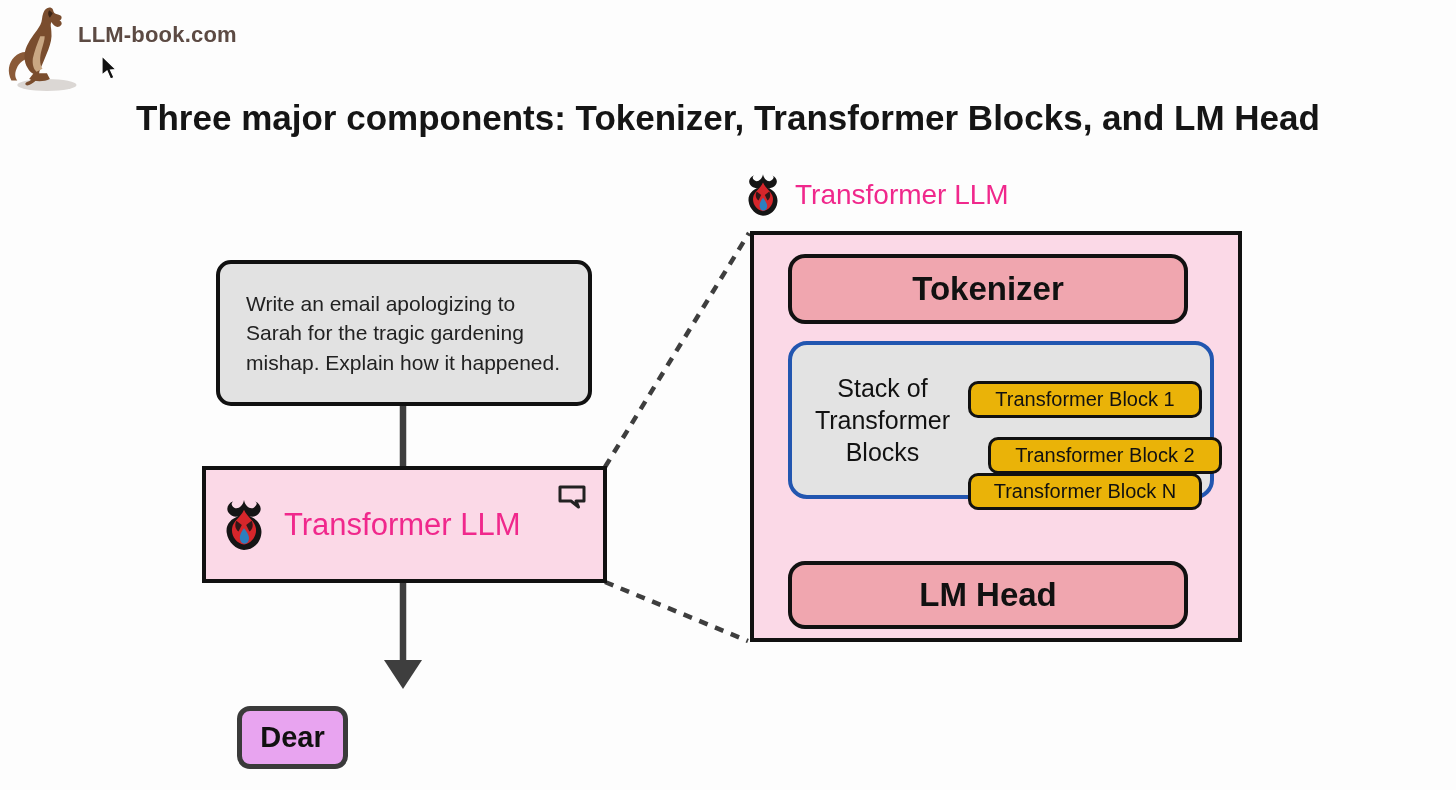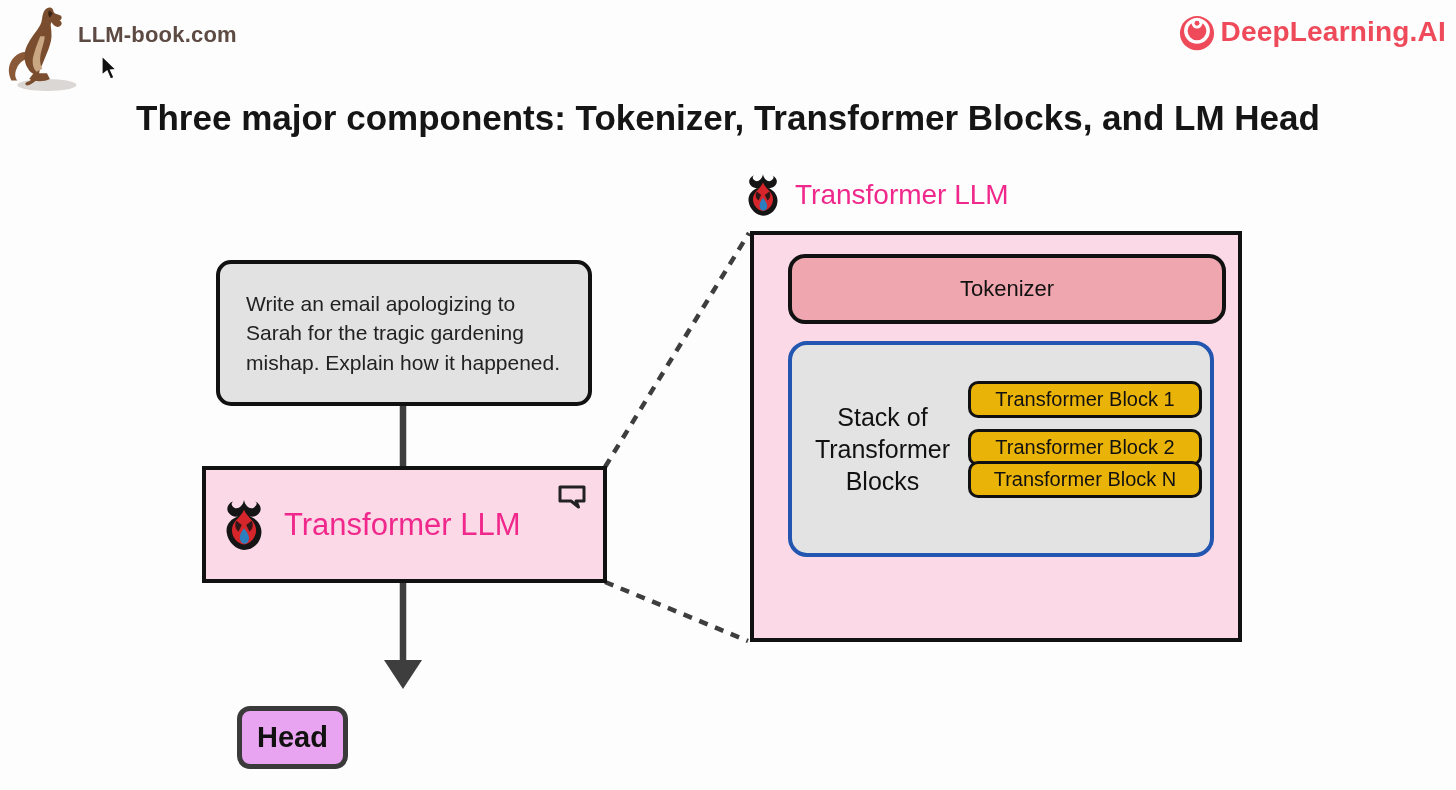--- a/index.html
+++ b/index.html
@@ -72,46 +72,46 @@
     display: flex; align-items: center;
   }
   .detail-title .flame { width: 36px; height: 50px; }
   .detail-title-label { margin-left: 14px; font-size: 28px; color: #f0288c; }
 
   .detail-box {
     position: absolute; left: 750px; top: 231px; width: 492px; height: 411px;
     background: #fbd9e7; border: 4px solid #111;
   }
   .pill {
-    position: absolute; left: 34px; width: 438px;
+    position: absolute; left: 34px; width: 400px;
     background: #f0a6af; border: 4px solid #111; border-radius: 17px;
     display: flex; align-items: center; justify-content: center;
-    font-size: 22px; color: #111;
+    font-size: 33px; color: #111; font-weight: bold;
   }
   .pill.tokenizer { top: 19px; height: 70px; }
   .pill.lm-head  { top: 326px; height: 68px; }
 
   .stack-box {
-    position: absolute; left: 34px; top: 106px; width: 426px; height: 216px;
+    position: absolute; left: 34px; top: 106px; width: 426px; height: 158px;
     background: #e3e3e3; border: 4px solid #2256b0; border-radius: 19px;
   }
   .stack-label {
     position: absolute; left: 8px; top: 0; width: 165px; height: 100%;
     display: flex; align-items: center; justify-content: center; text-align: center;
     font-size: 25px; line-height: 1.28; color: #111;
   }
   .block {
     position: absolute; left: 176px; width: 234px; height: 37px;
     background: #eab308; border: 3.5px solid #111; border-radius: 10px;
     display: flex; align-items: center; justify-content: center;
     font-size: 20px; color: #111;
   }
   .block.b1 { top: 36px; }
-  .block.b2 { top: 84px; }
-  .block.bn { top: 116px; align-items: center; }
+  .block.b2 { top: 92px; margin-left: 20px; }
+  .block.bn { top: 128px; align-items: center; }
 </style>
 </head>
 <body>
 
 <div class="stage">
 
   <div class="brand-left">
     <svg class="kangaroo" viewBox="0 0 100 120">
       <ellipse cx="58" cy="110" rx="40" ry="8" fill="#9a8f87" opacity="0.35"></ellipse>
       <path d="M10 104 C4 92 6 80 14 72 C20 66 28 64 33 66 L36 74 C28 74 20 80 17 88 C14 95 15 100 18 104 Z" fill="#8a5a38"></path>
@@ -120,29 +120,20 @@
       <path d="M40 94 L58 94 L62 102 C54 106 42 106 34 102 Z" fill="#7a4d2e"></path>
       <path d="M61 9 C59 12 59 16 62 19 L66 13 Z" fill="#3c2414"></path>
     </svg>
     <div class="site-label">LLM-book.com</div>
   </div>
 
   <svg class="cursor" viewBox="0 0 20 28">
     <path d="M2 1 L2 20 L7 16 L10.5 24 L14 22.5 L10.5 15 L16 14.5 Z" fill="#111" stroke="#fff" stroke-width="1.2"></path>
   </svg>
 
-  <div class="brand-right">
-    <svg class="dl-mark" viewBox="0 0 34 34">
-      <circle cx="17" cy="18" r="14.5" fill="#ee4a5a"></circle>
-      <circle cx="17" cy="16" r="9.5" fill="none" stroke="#fdfdfd" stroke-width="3"></circle>
-      <circle cx="17" cy="9.5" r="4.6" fill="#fdfdfd"></circle>
-      <circle cx="17" cy="9.5" r="2.1" fill="#ee4a5a"></circle>
-    </svg>
-    <div class="dl-label">DeepLearning.AI</div>
-  </div>
 
   <h1 class="slide-title">Three major components: Tokenizer, Transformer Blocks, and LM Head</h1>
 
   <svg class="wires" viewBox="0 0 1456 790">
     <line x1="403" y1="406" x2="403" y2="466" stroke="#3e3e3e" stroke-width="6.5"></line>
     <line x1="403" y1="583" x2="403" y2="662" stroke="#3e3e3e" stroke-width="6.5"></line>
     <polygon points="384,660 422,660 403,689" fill="#3e3e3e"></polygon>
     <line x1="605" y1="467" x2="749" y2="233" stroke="#3e3e3e" stroke-width="4.5" stroke-dasharray="9 8"></line>
     <line x1="605" y1="582" x2="748" y2="641" stroke="#3e3e3e" stroke-width="4.5" stroke-dasharray="9 8"></line>
   </svg>
@@ -159,21 +150,21 @@
       <path d="M13 20 C11 24 12 28 15 30 L18 24 Z" fill="#151515" opacity=".85"></path>
       <path d="M27 20 C29 24 28 28 25 30 L22 24 Z" fill="#151515" opacity=".85"></path>
     </svg>
     <span class="llm-label">Transformer LLM</span>
     <svg class="bubble" viewBox="0 0 30 27">
       <path d="M3 3 H27 V17 H19 L21.5 23 L14 17 H3 Z" fill="none" stroke="#222" stroke-width="3" stroke-linejoin="round"></path>
     </svg>
   </div>
 
   <div class="token-box">
-    <span>Head</span>
+    <span>Dear</span>
   </div>
 
   <div class="detail-title">
     <svg class="flame" viewBox="0 0 40 48">
       <path d="M20 1 C19 7 14 10 11 8 C7 5 9 3 10 2 C5 4 3 9 6 13 C8 16 12 17 15 16 C8 18 3 24 4 31 C5 40 13 47 20 47 C28 47 35 41 36 32 C37 25 32 18 25 16 C28 17 32 16 34 13 C37 9 35 4 30 2 C32 3 33 5 29 8 C26 10 21 7 20 1 Z" fill="#151515"></path>
       <path d="M20 10 C17 17 10 20 9 27 C8 34 13 41 20 42 C27 41 32 34 31 27 C30 20 23 17 20 10 Z" fill="#d6262b"></path>
       <path d="M20 27 C17 31 15 35 17 39 C18 42 23 42 24 39 C26 35 23 31 20 27 Z" fill="#2c7fbf"></path>
       <path d="M13 20 C11 24 12 28 15 30 L18 24 Z" fill="#151515" opacity=".85"></path>
       <path d="M27 20 C29 24 28 28 25 30 L22 24 Z" fill="#151515" opacity=".85"></path>
     </svg>
@@ -191,15 +182,18 @@
         <span>Transformer Block 1</span>
       </div>
       <div class="block b2">
         <span>Transformer Block 2</span>
       </div>
       <div class="block bn">
         <span>Transformer Block N</span>
       </div>
     </div>
 
+    <div class="pill lm-head">
+      <span>LM Head</span>
+    </div>
   </div>
 
 </div>
 
 </body></html>

